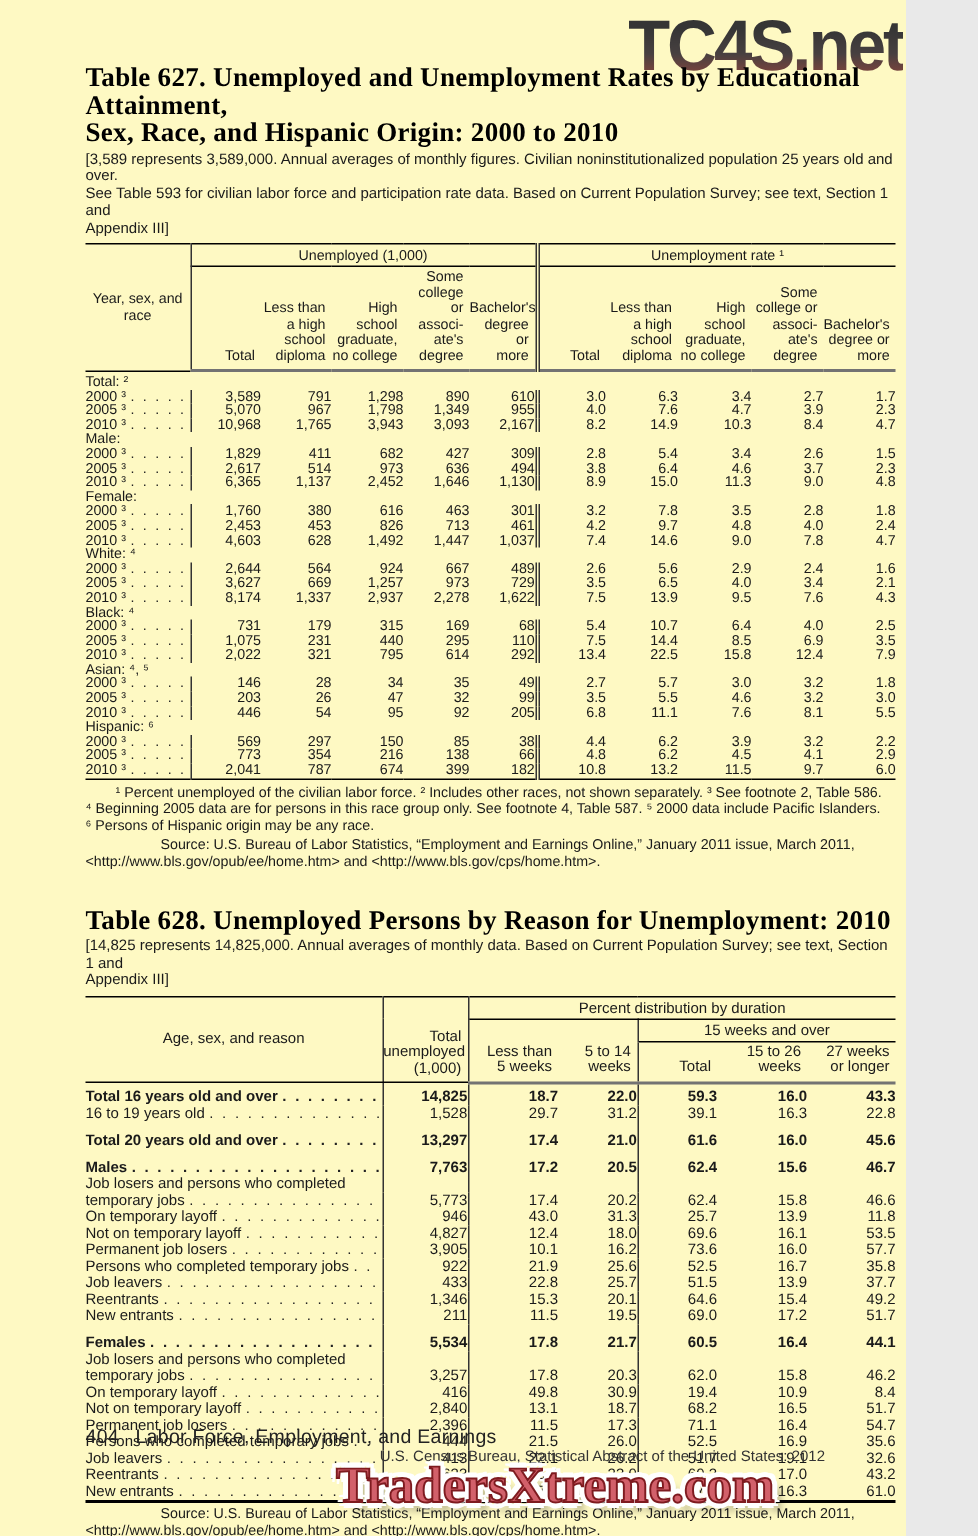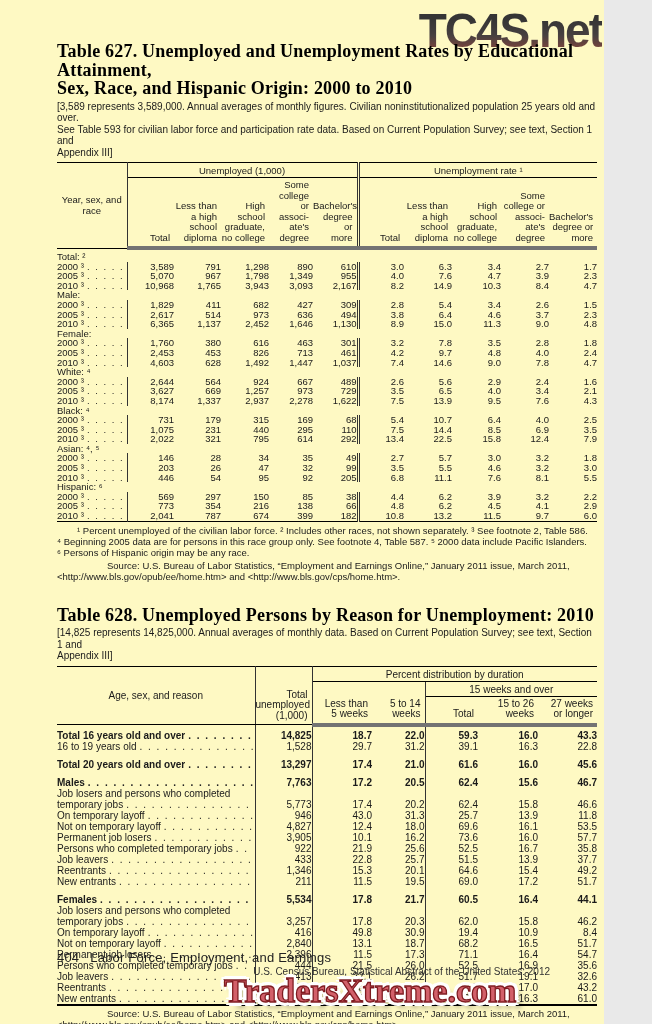--- a/index.html
+++ b/index.html
@@ -17,21 +17,21 @@
   .t627 td{line-height:9.6px;padding:0;vertical-align:bottom;}
   .t627 th{font-weight:normal;}
   .t628{border-top:1.5px solid #000;border-bottom:2px solid #000;font-size:10px;margin-top:2px;}
   .t628 td{line-height:11px;padding:0;vertical-align:bottom;}
   .t628 th{font-weight:normal;}
 
   .stubh{text-align:center;vertical-align:middle;white-space:pre-line;line-height:11px;
          border-bottom:1px solid #000;}
   .grp{border-bottom:1px solid #000;padding:2px 0 1px 0;line-height:11px;}
   .colh{text-align:right;vertical-align:bottom;white-space:pre-line;line-height:10.5px;
-        padding:2px 4px 3px 0;border-bottom:4px solid #737373;}
+        padding:2px 4px 3px 0;border-bottom:2px solid #737373;}
   .totalh{text-align:right;vertical-align:bottom;white-space:pre-line;line-height:10.5px;
         padding:2px 4px 3px 0;border-bottom:1px solid #000;}
   .emptyh{border-bottom:none;}
 
   .b-r{border-right:1px solid #333;}
   .b-l2{border-left:3px double #333;}
 
   .seclab{text-align:left;padding:1px 0 0 1px;}
   .stub{text-align:left;}
   .lb{display:flex;align-items:baseline;overflow:hidden;}

